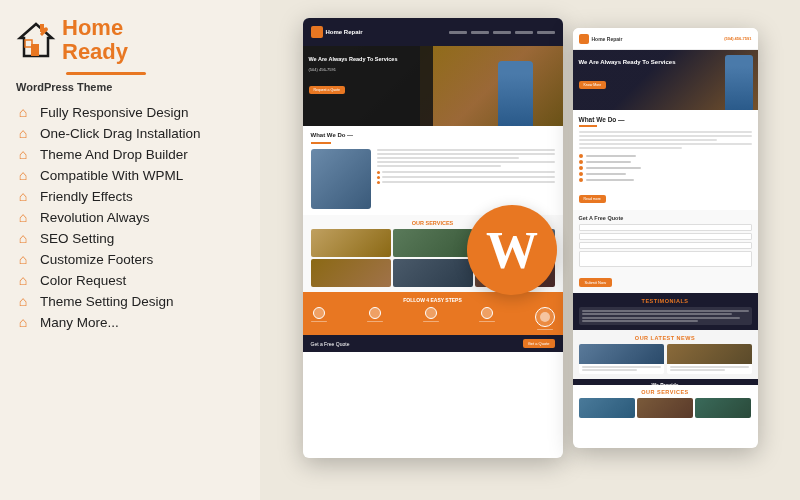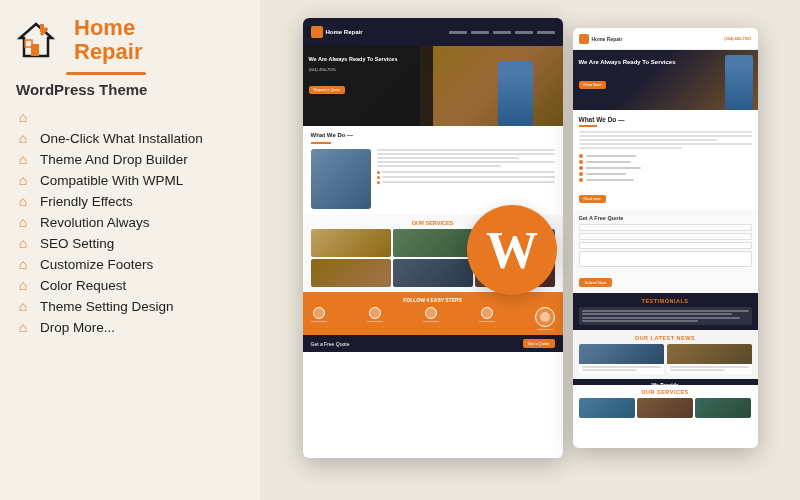--- a/index.html
+++ b/index.html
@@ -20,21 +20,21 @@
       background: #f5f0e8;
       padding: 16px 14px 10px 14px;
       display: flex;
       flex-direction: column;
       gap: 0;
     }
 
     .brand {
       display: flex;
       align-items: center;
-      gap: 16px;
+      gap: 4px;
       margin-bottom: 8px;
     }
 
     .brand-icon {
       width: 44px;
       height: 44px;
     }
 
     .brand-text {
       display: flex;
@@ -55,21 +55,21 @@
     .brand-underline {
       width: 80px;
       height: 3px;
       background: #e87722;
       border-radius: 2px;
       margin-bottom: 6px;
       margin-left: 52px;
     }
 
     .wp-theme-label {
-      font-size: 15px;
+      font-size: 11px;
       font-weight: 700;
       color: #333;
       margin-bottom: 10px;
       margin-left: 2px;
     }
 
     .feature-list {
       display: flex;
       flex-direction: column;
       gap: 3px;
@@ -669,34 +669,35 @@
 
       <path d="M30 10 Q34 8 34 12 L28 18 L26 16 Z" fill="#e87722"></path>
 
       <rect x="11" y="22" width="7" height="7" fill="none" stroke="#e87722" stroke-width="1.5"></rect>
 
       <rect x="26" y="6" width="4" height="8" fill="#e87722"></rect>
     </svg>
     <div class="brand-text">
       <div class="brand-name">
         <span>Home</span><br>
-        <span style="color:#e87722">Repair</span>
+        <span style="color:#e87722">Ready</span>
       </div>
     </div>
   </div>
   <div class="brand-underline"></div>
   <div class="wp-theme-label">WordPress Theme</div>
 
   <div class="feature-list">
     <div class="feature-item">
       <span class="feature-icon">⌂</span>
-    </div>
-    <div class="feature-item">
-      <span class="feature-icon">⌂</span>
-      <span>One-Click What Installation</span>
+      <span>Fully Responsive Design</span>
+    </div>
+    <div class="feature-item">
+      <span class="feature-icon">⌂</span>
+      <span>One-Click Drag Installation</span>
     </div>
     <div class="feature-item">
       <span class="feature-icon">⌂</span>
       <span>Theme And Drop Builder</span>
     </div>
     <div class="feature-item">
       <span class="feature-icon">⌂</span>
       <span>Compatible With WPML</span>
     </div>
     <div class="feature-item">
@@ -718,21 +719,21 @@
     <div class="feature-item">
       <span class="feature-icon">⌂</span>
       <span>Color Request</span>
     </div>
     <div class="feature-item">
       <span class="feature-icon">⌂</span>
       <span>Theme Setting Design</span>
     </div>
     <div class="feature-item">
       <span class="feature-icon">⌂</span>
-      <span>Drop More...</span>
+      <span>Many More...</span>
     </div>
   </div>
 </div>
 
 <div class="right-panel">
 
   <div class="wp-circle">
     <span class="wp-letter">W</span>
   </div>
 

